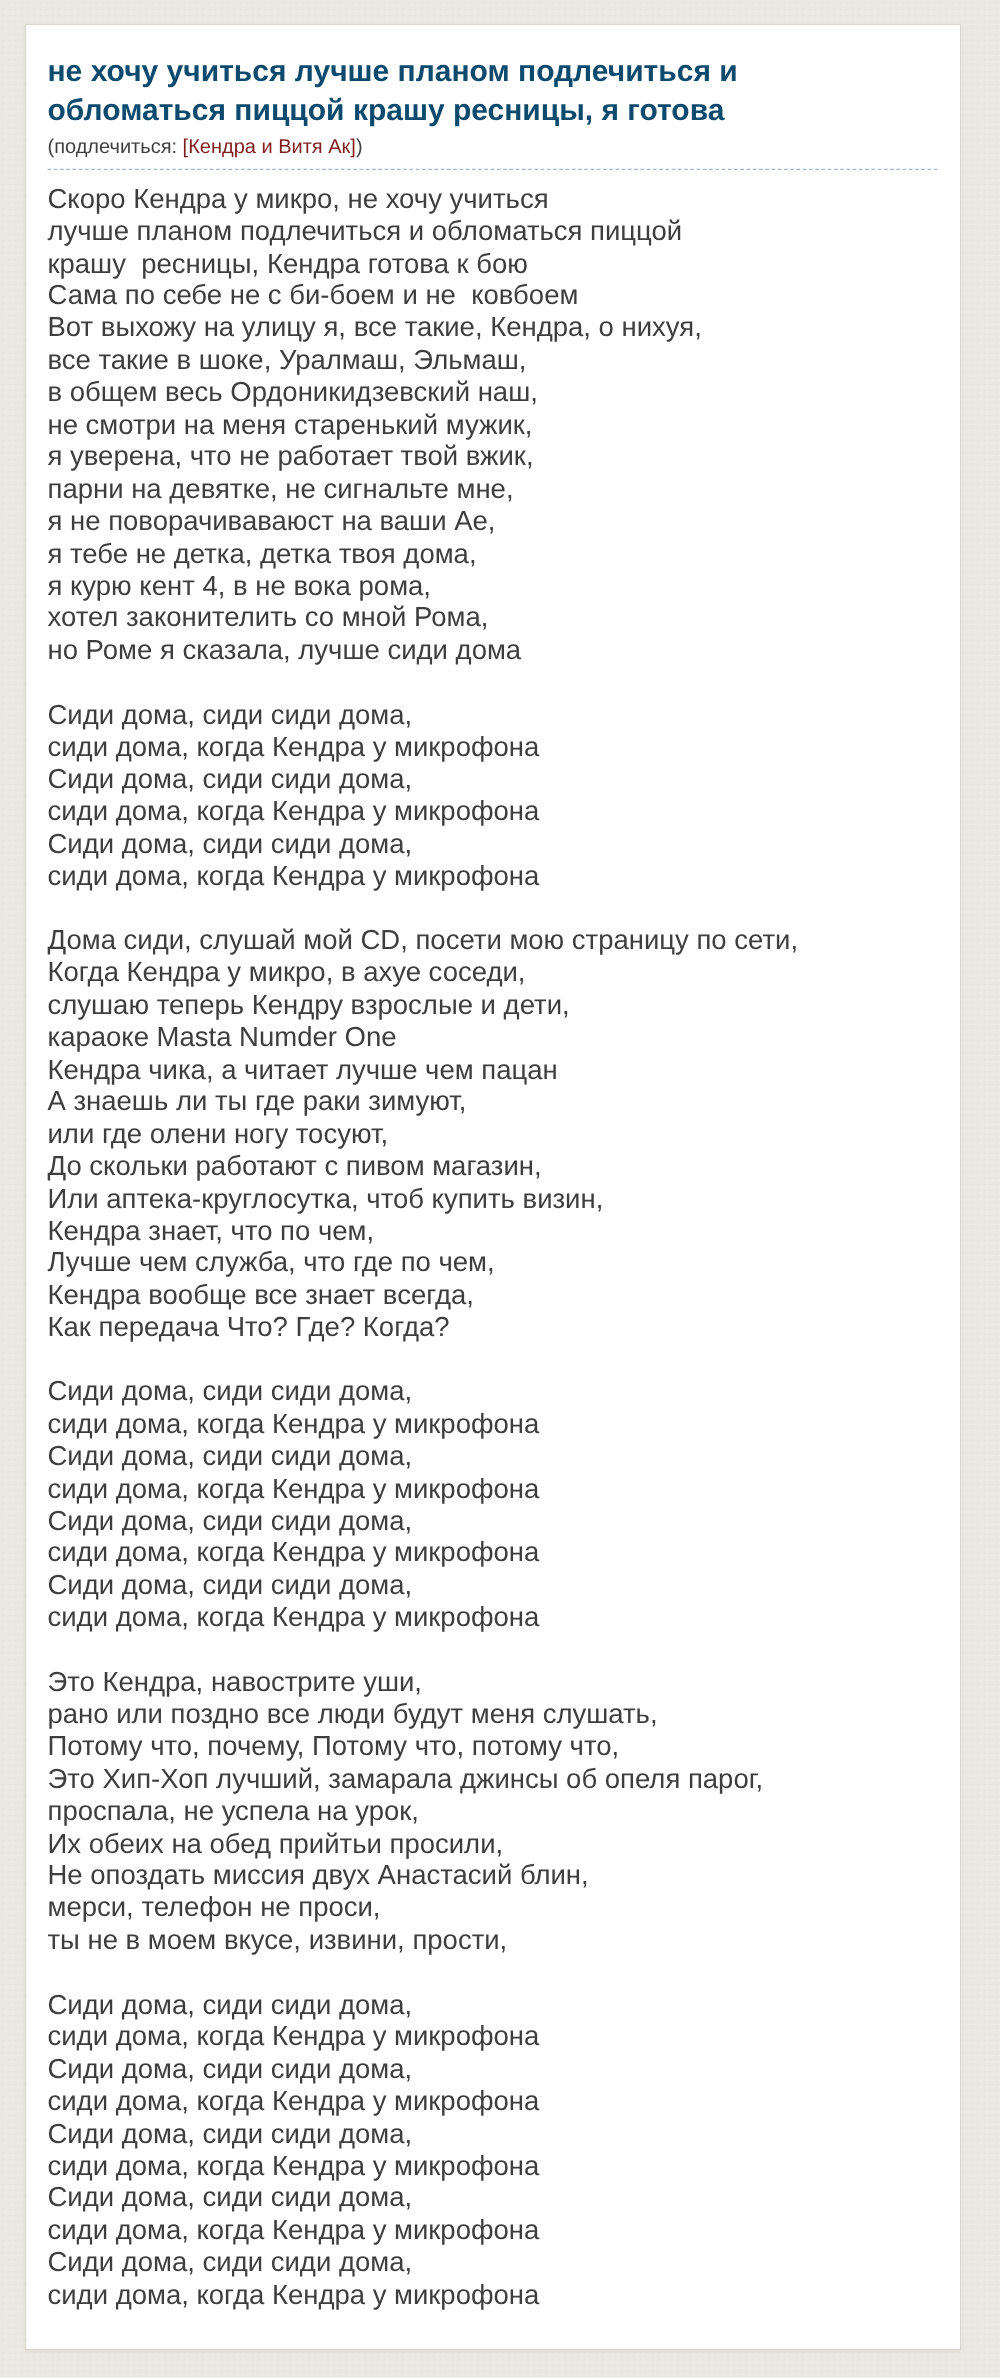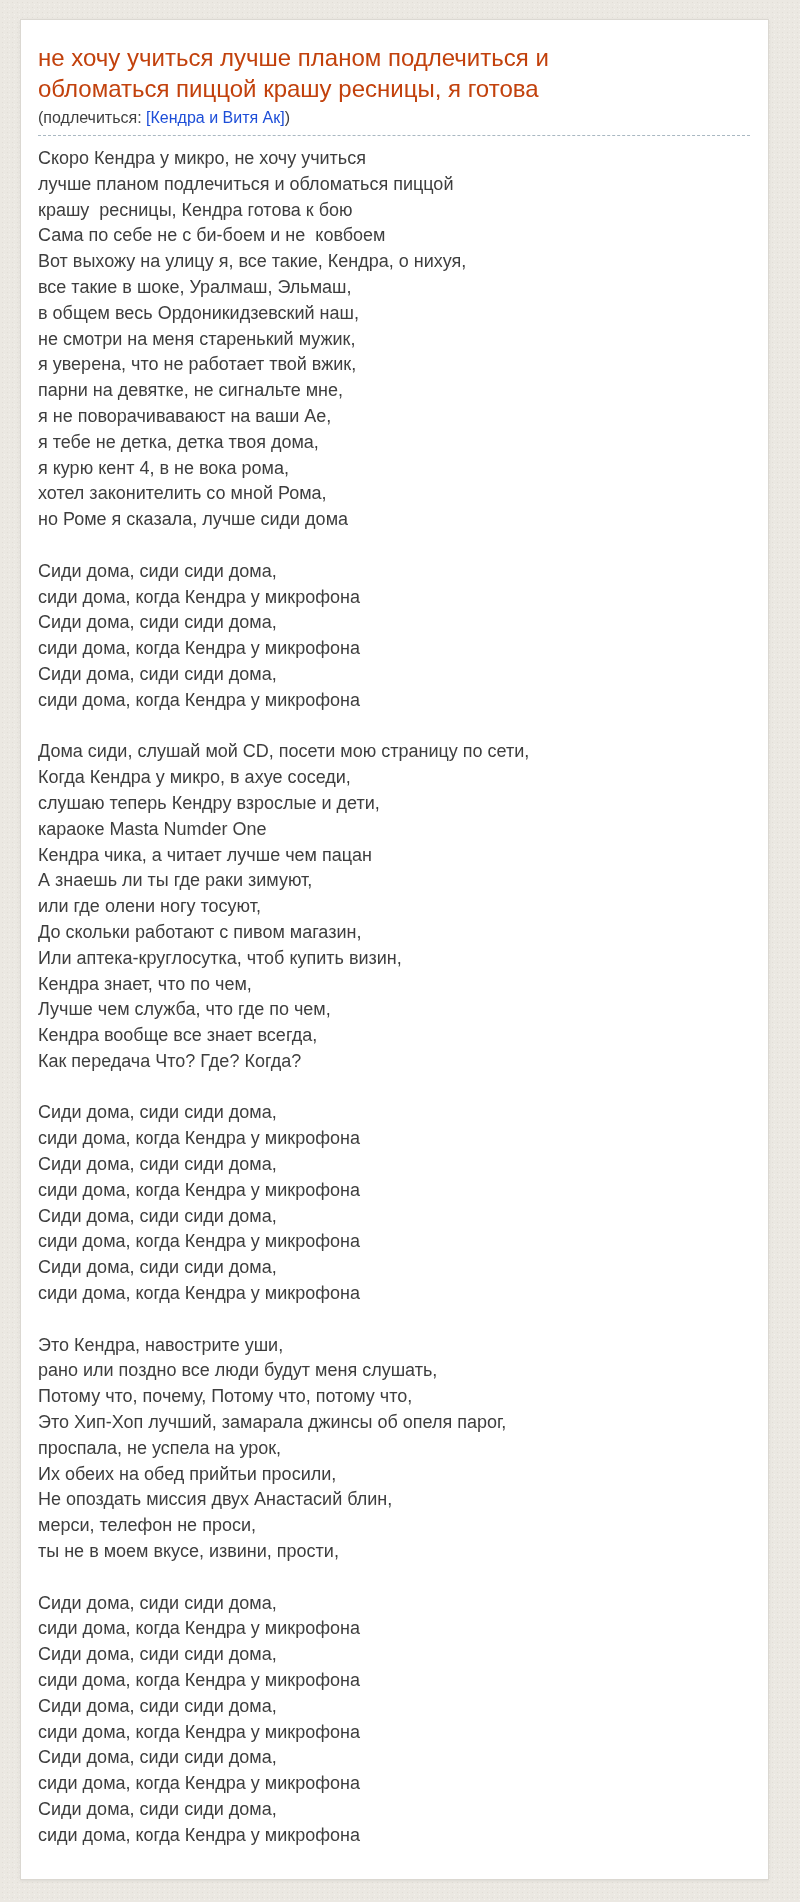--- a/index.html
+++ b/index.html
@@ -30,39 +30,39 @@
     border: 1px solid #dbd8d2;
     box-shadow: 0 1px 3px rgba(0,0,0,0.07);
     padding: 18px 18px 0 17px;
   }
   .song-title {
     margin: 0;
     padding: 4px 0 2px 0;
     max-width: 620px;
     font-size: 24px;
     line-height: 31px;
-    font-weight: normal;
-    color: #c2410c;
+    font-weight: bold;
+    color: #0c4a6e;
   }
   .artist-row {
     margin: 2px 0 0 0;
     padding-bottom: 7px;
     font-size: 16px;
     line-height: 20px;
     color: #3f3f3f;
     border-bottom: 1px dashed #a9b8c2;
   }
   .artist-link {
-    color: #1d4ed8;
+    color: #7f1d1d;
     text-decoration: none;
     cursor: pointer;
   }
   .lyrics {
     margin-top: 10px;
-    font-size: 18px;
+    font-size: 22px;
     line-height: 25.8px;
     color: #3e3e3e;
   }
   .lyrics-section {
     margin: 0 0 25.8px 0;
     white-space: pre-wrap;
   }
 </style>
 </head>
 <body>

